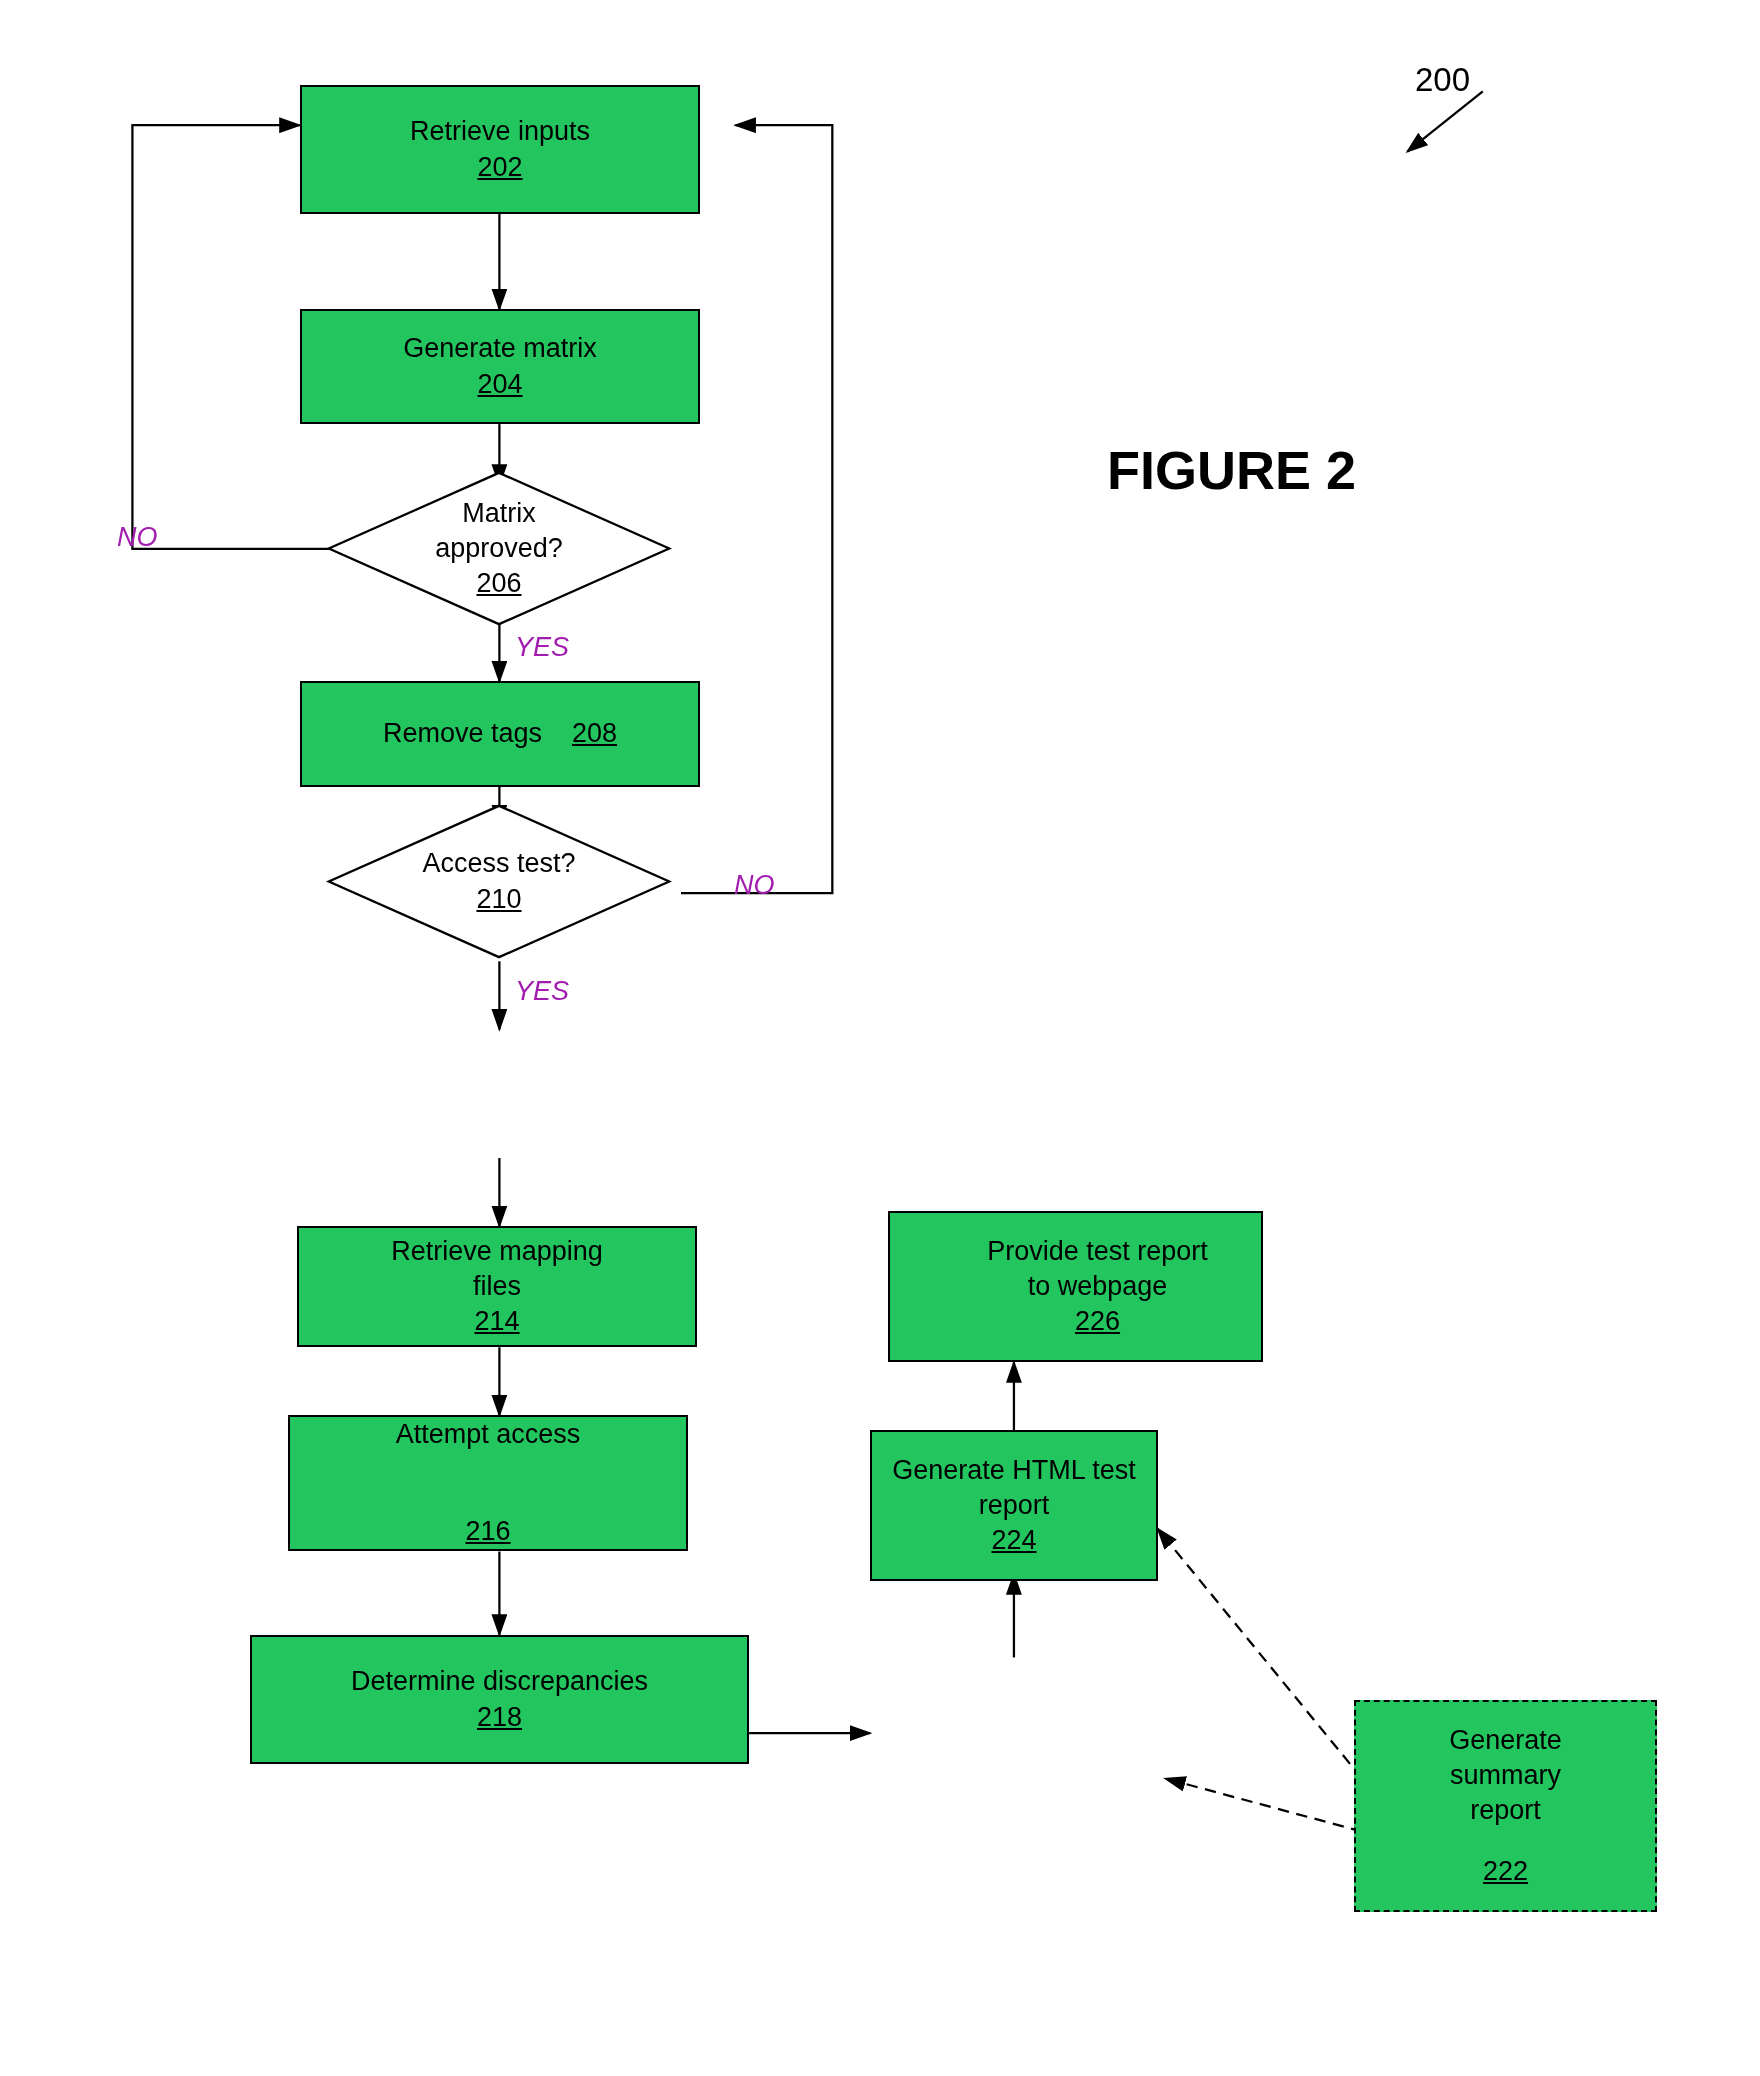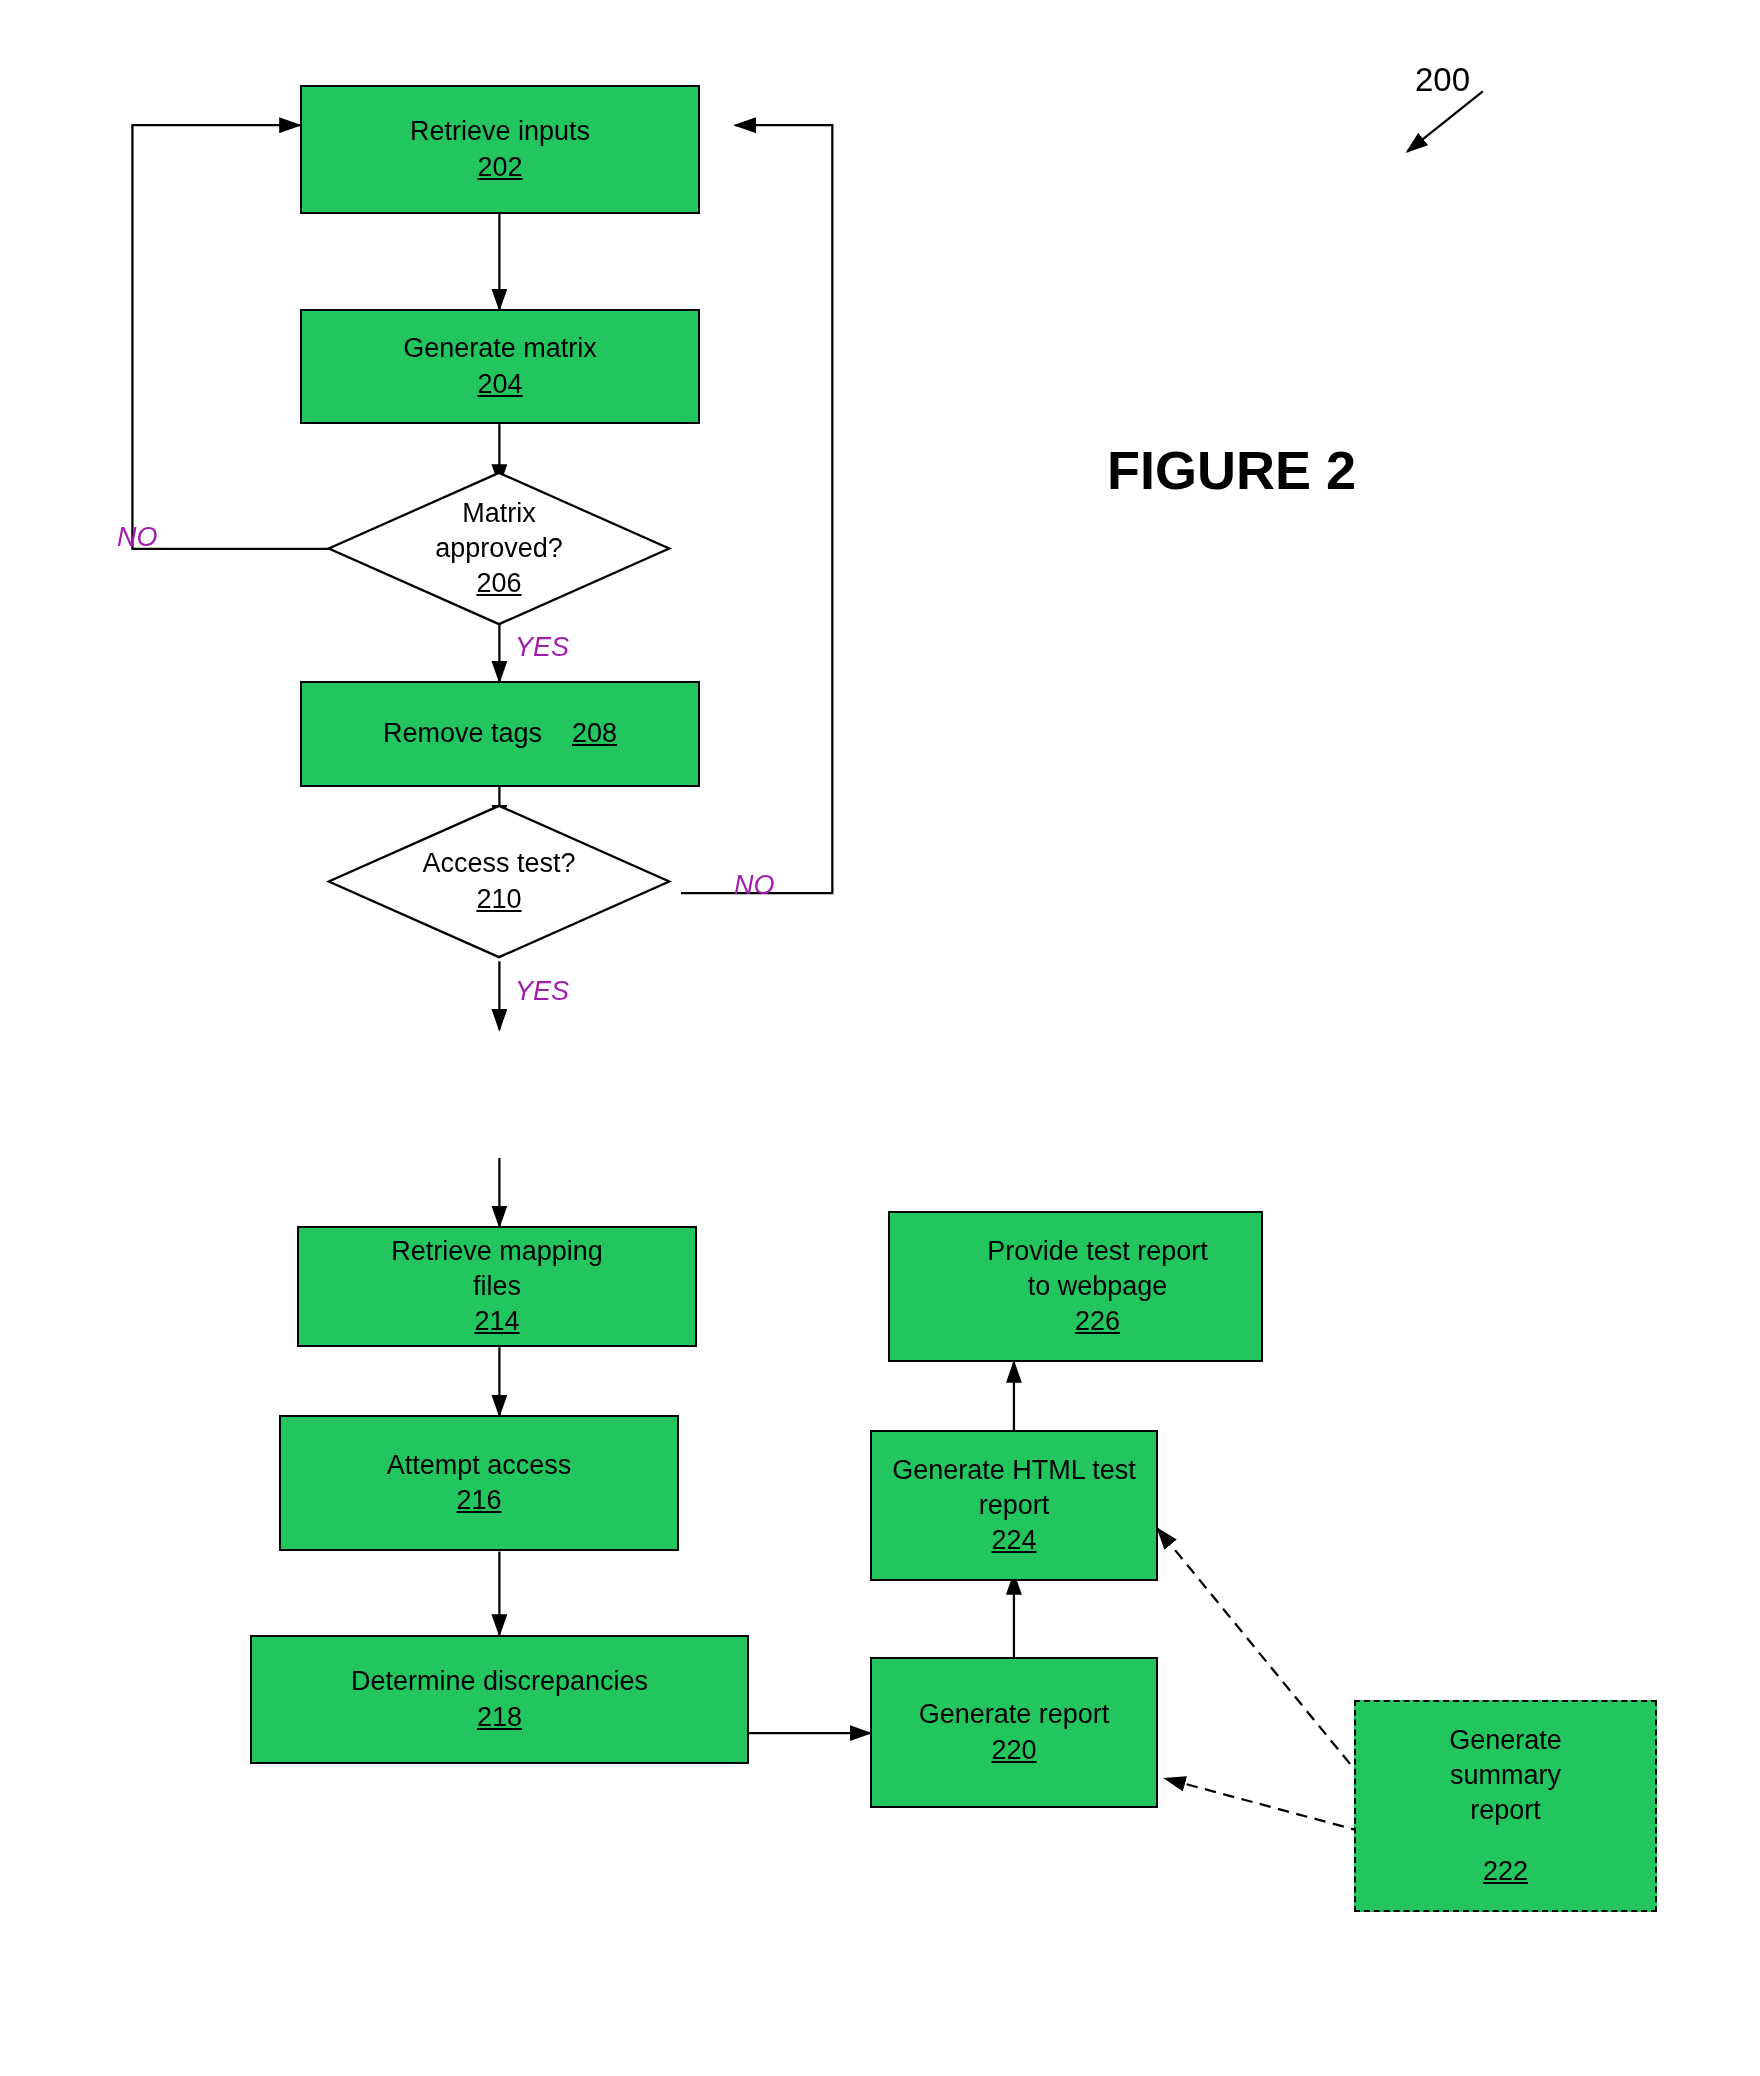--- a/index.html
+++ b/index.html
@@ -178,34 +178,30 @@
       <span class="fc-num">210</span>
     </div>
   </div>
 
 
   <div class="fc-box" style="left:297px; top:1226px; width:400px; height:121px;">
     <span class="fc-label">Retrieve mapping<br>files</span>
     <span class="fc-num">214</span>
   </div>
 
-  <div class="fc-box" style="left:279px; top:1415px; width:400px; height:136px;">
+  <div class="fc-box" style="left:288px; top:1415px; width:400px; height:136px;justify-content:space-between;">
     <span class="fc-label">Attempt access</span>
     <span class="fc-num">216</span>
   </div>
 
   <div class="fc-box" style="left:250px; top:1635px; width:499px; height:129px;">
     <span class="fc-label">Determine discrepancies</span>
     <span class="fc-num">218</span>
   </div>
 
-  <div class="fc-box" style="left:870px; top:1657px; width:288px; height:151px;">
-    <span class="fc-label">Generate report</span>
-    <span class="fc-num">220</span>
-  </div>
 
   <div class="fc-box fc-box-dashed" style="left:1354px; top:1700px; width:303px; height:212px;gap:26px;">
     <span class="fc-label">Generate<br>summary<br>report</span>
     <span class="fc-num">222</span>
   </div>
 
   <div class="fc-box" style="left:870px; top:1430px; width:288px; height:151px;">
     <span class="fc-label">Generate HTML test<br>report</span>
     <span class="fc-num">224</span>
   </div>

